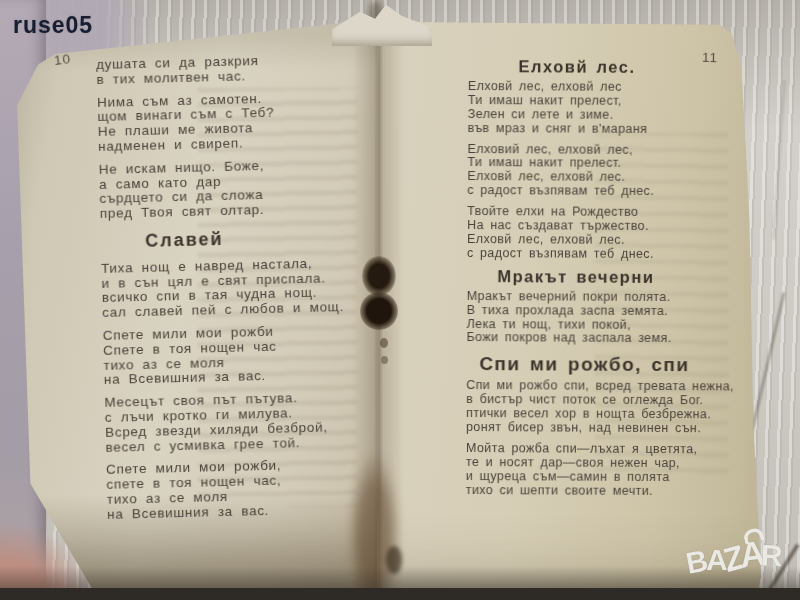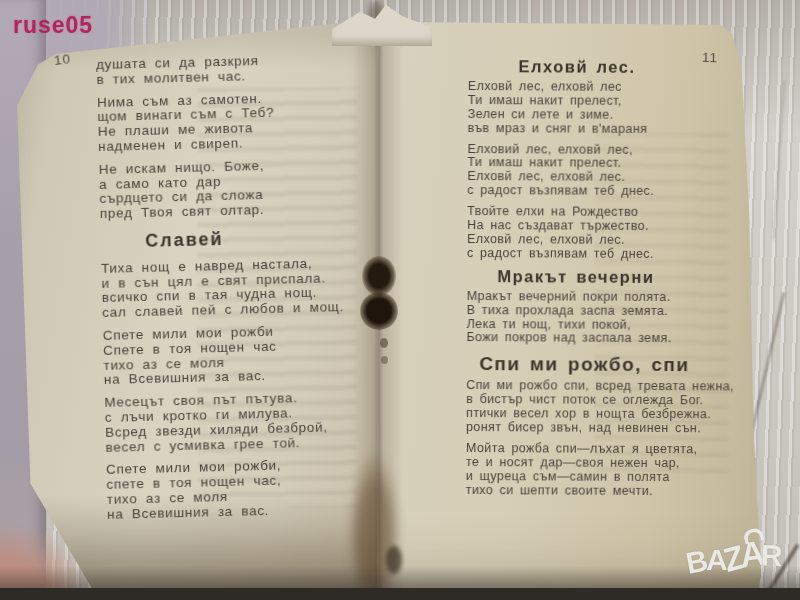--- a/index.html
+++ b/index.html
@@ -96,21 +96,21 @@
   .text-right .poem-heading.first{margin-top:0;}
   .text-right .poem-heading.large{font-size:19px;margin:12px 0 8px;padding-right:46px;}
 
   
   .bottom-strip{position:absolute;left:0;top:588px;width:800px;height:12px;background:#2e2a25;}
   .bottom-shadow{position:absolute;left:0;top:566px;width:800px;height:24px;
       background:linear-gradient(180deg, rgba(48,42,34,0) 0%, rgba(48,42,34,.5) 100%);}
 
   
   .watermark{position:absolute;left:13px;top:12px;font-size:23px;font-weight:bold;
-      color:#be185d;opacity:.95;letter-spacing:1px;text-shadow:0 0 2px rgba(90,88,80,.35);}
+      color:#0f172a;opacity:.95;letter-spacing:1px;text-shadow:0 0 2px rgba(90,88,80,.35);}
 
   
   .logo{position:absolute;left:686px;top:544px;transform:rotate(-5deg);
       color:#ebe9e4;font-weight:bold;font-size:30px;line-height:30px;letter-spacing:-2px;
       text-shadow:0 0 1px rgba(60,56,50,.4);}
   .logo-letter{display:inline-block;position:relative;}
   .logo-letter:nth-child(1){transform:rotate(-6deg);}
   .logo-letter:nth-child(2){transform:rotate(5deg) translateY(-1px);}
   .logo-letter:nth-child(3){transform:rotate(-10deg) scale(1.12);}
   .logo-letter:nth-child(4){transform:rotate(-2deg) translateY(-3px) scale(1.15);}

